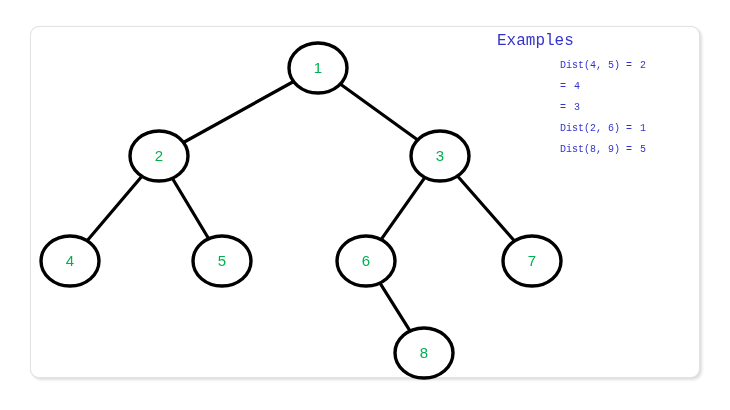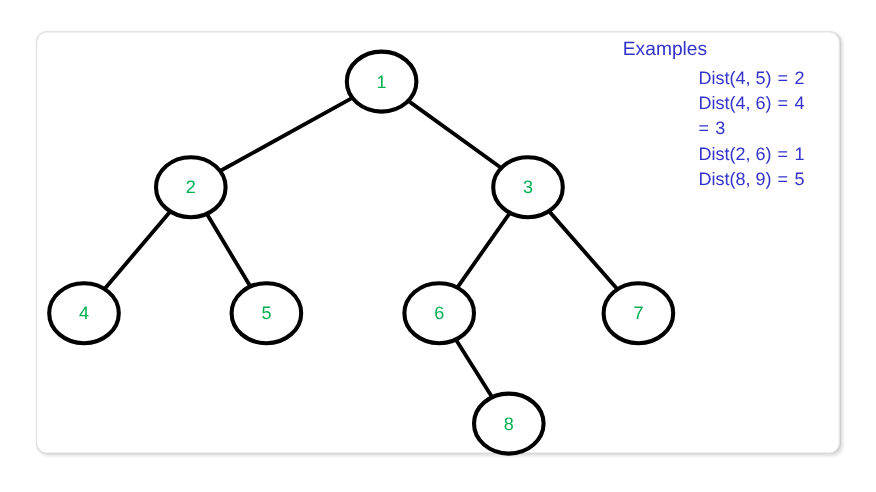--- a/index.html
+++ b/index.html
@@ -51,38 +51,38 @@
   }
   .node-label {
     fill: #00b050;
     font-family: "Liberation Sans", sans-serif;
     font-size: 15px;
     text-anchor: middle;
     dominant-baseline: middle;
   }
   #examples {
     position: absolute;
-    left: 519px;
+    left: 497px;
     top: 32px;
     width: 200px;
     color: #3333cc;
-    font-family: Liberation Sans, sans-serif;
+    font-family: Liberation Mono, monospace;
   }
   #examples-title {
     font-size: 16px;
     line-height: 19px;
     color: #3333cc;
     white-space: nowrap;
   }
   .example-list {
     margin-top: 4px;
     padding-left: 63px;
   }
   .example-row {
-    font-size: 15px;
+    font-size: 10px;
     line-height: 21px;
     color: #3333cc;
     white-space: nowrap;
     display: flex;
   }
   .example-expr {
     display: inline-block;
     min-width: 66px;
   }
   .example-eq {
@@ -149,21 +149,20 @@
 
   <div id="examples">
     <div id="examples-title">Examples</div>
     <div class="example-list" id="example-list">
         <div class="example-row">
           <span class="example-expr">Dist(4, 5)</span>
           <span class="example-eq">=</span>
           <span class="example-val">2</span>
         </div>
         <div class="example-row">
-          <span class="example-expr">Dist(4, 6)</span>
           <span class="example-eq">=</span>
           <span class="example-val">4</span>
         </div>
         <div class="example-row">
           <span class="example-eq">=</span>
           <span class="example-val">3</span>
         </div>
         <div class="example-row">
           <span class="example-expr">Dist(2, 6)</span>
           <span class="example-eq">=</span>

